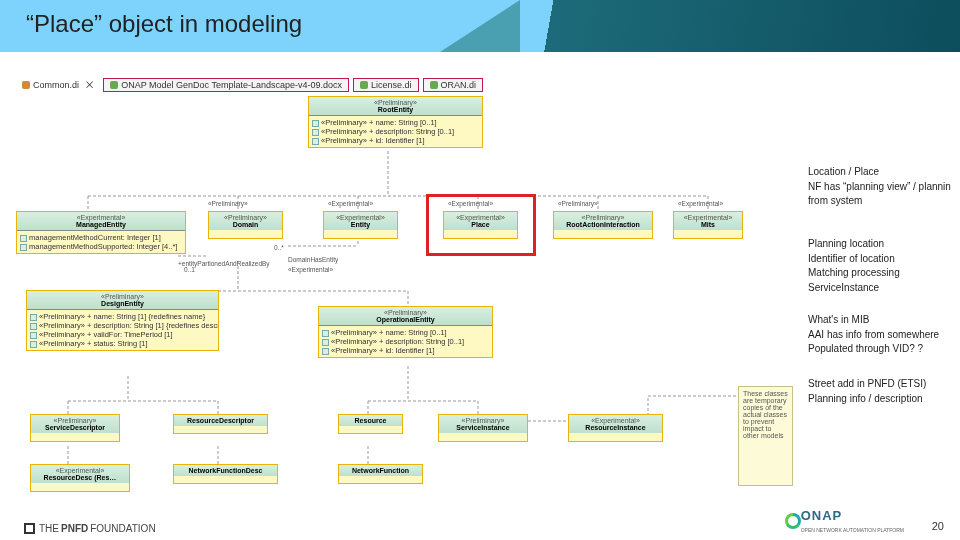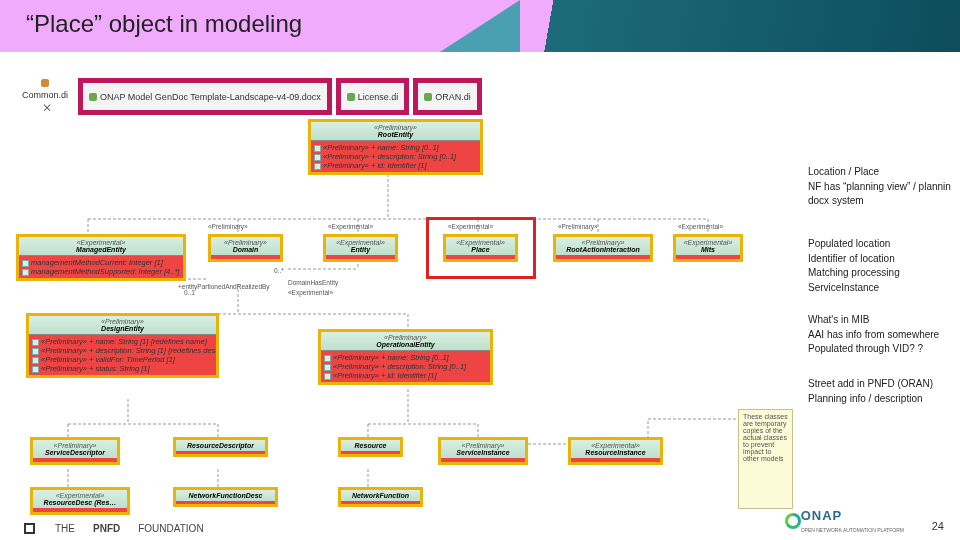--- a/index.html
+++ b/index.html
@@ -1,49 +1,49 @@
 <!DOCTYPE html>
 <html><head>
 <meta charset="utf-8">
 <style>
   * { box-sizing: border-box; margin: 0; padding: 0; }
   body { font-family: Arial, sans-serif; background: #fff; width: 960px; height: 540px; overflow: hidden; position: relative; }
 
-  .header { position: relative; height: 52px; background: #f0abfc; }
+  .header { position: relative; height: 52px; background: #7dd3fc; }
   .header-bg { position: absolute; right: 0; top: 0; width: 480px; height: 52px; background: linear-gradient(100deg, transparent 0%, transparent 15%, #1d6b7a 15%, #0d4d5c 100%); }
   .header-bg::before { content: ""; position: absolute; left: -40px; top: 0; width: 0; height: 0; border-bottom: 52px solid #4aa0b0; border-left: 80px solid transparent; }
   .title { position: absolute; left: 26px; top: 10px; font-size: 24px; color: #222; font-weight: 400; }
 
   .diagram { position: absolute; top: 78px; left: 8px; width: 790px; height: 430px; }
   .tabs { display: flex; gap: 4px; font-size: 9px; color: #333; margin-bottom: 4px; padding-left: 8px; }
-  .tab { display: flex; align-items: center; gap: 3px; padding: 1px 6px; border: 5px solid #be185d; background: #f4f4f4; }
+  .tab { display: flex; align-items: center; gap: 3px; padding: 1px 6px; border: 1px solid #be185d; background: #f4f4f4; }
   .tab .dot { width: 8px; height: 8px; background: #6aa84f; border-radius: 2px; }
   .tab.first .dot { background: #d08a3a; }
-  .tab.first { border: none; background: none; flex-direction: column; }
+  .tab.first { border: none; background: none; }
 
   .canvas { position: relative; width: 100%; height: 400px; }
   .canvas svg.conn { position: absolute; top: 0; left: 0; width: 100%; height: 100%; pointer-events: none; }
 
-  .cls { position: absolute; border: 3px solid #eab308; background: #ef4444; font-size: 7.5px; overflow: hidden; font-style: italic; }
+  .cls { position: absolute; border: 1px solid #eab308; background: #fef9c3; font-size: 7.5px; overflow: hidden; }
   .cls-head { background: linear-gradient(#d8efe2, #bfe0cc); text-align: center; padding: 2px 3px; border-bottom: 1px solid #888; font-size: 7px; }
   .cls-head .stereo { color: #555; }
   .cls-head .name { font-weight: bold; }
   .cls-body { padding: 2px 3px; }
   .cls-body .row { white-space: nowrap; color: #333; }
   .cls-body .row .sq { display: inline-block; width: 7px; height: 7px; background: #d8efe2; border: 1px solid #7aa; margin-right: 2px; vertical-align: middle; }
 
   .note { position: absolute; background: #fdfbd7; border: 1px solid #c7c08a; font-size: 7px; padding: 3px 4px; color: #555; }
 
   .red-box { position: absolute; border: 3px solid #d22; }
 
   .rtext { position: absolute; left: 808px; width: 150px; font-size: 10px; color: #222; line-height: 1.25; }
   .rtext p { margin-bottom: 2px; white-space: nowrap; }
 
   .footer { position: absolute; bottom: 6px; left: 0; width: 100%; height: 22px; }
-  .lf { position: absolute; left: 24px; bottom: 0; font-size: 10px; color: #444; display: flex; align-items: center; gap: 18px; }
+  .lf { position: absolute; left: 24px; bottom: 0; font-size: 10px; color: #444; display: flex; align-items: center; gap: 2px; }
   .lf .sq { display: inline-block; width: 11px; height: 11px; border: 2px solid #333; margin-right: 2px; }
   .onap { position: absolute; right: 56px; bottom: 0; font-size: 10px; color: #2a6a8a; display: flex; align-items: center; gap: 0; }
   .onap .ring { width: 16px; height: 16px; border-radius: 50%; background: conic-gradient(#2aa 0 120deg,#3b7 120deg 240deg,#6c4 240deg 360deg); position: relative; }
   .onap .ring::after { content: ""; position: absolute; inset: 3px; background: #fff; border-radius: 50%; }
   .pnum { position: absolute; right: 16px; bottom: 2px; font-size: 11px; color: #333; }
 
   .label { position: absolute; font-size: 6.5px; color: #555; }
 </style>
 </head>
 <body>
@@ -248,47 +248,47 @@
     <div class="label" style="left:280px;top:160px">DomainHasEntity</div>
     <div class="label" style="left:280px;top:170px">«Experimental»</div>
     <div class="label" style="left:176px;top:170px">0..1</div>
     <div class="label" style="left:266px;top:148px">0..*</div>
   </div>
 </div>
 
 <div class="rtext" style="top:166px">
   <p>Location / Place</p>
   <p>NF has “planning view” / plannin</p>
-  <p>docx system</p>
+  <p>from system</p>
 </div>
 <div class="rtext" style="top:238px">
-  <p>Populated location</p>
+  <p>Planning location</p>
   <p>Identifier of location</p>
   <p>Matching processing</p>
   <p>ServiceInstance</p>
 </div>
 <div class="rtext" style="top:314px">
   <p>What's in MIB</p>
   <p>AAI has info from somewhere</p>
   <p>Populated through VID? ?</p>
 </div>
 <div class="rtext" style="top:378px">
-  <p>Street add in PNFD (ORAN)</p>
+  <p>Street add in PNFD (ETSI)</p>
   <p>Planning info / description</p>
 </div>
 
 <div class="footer">
   <div class="lf">
     <span class="sq"></span>
     <span style="font-weight:300">THE</span>
 
     <b>PNFD</b>
       <span>FOUNDATION</span>
   </div>
   <div class="onap">
     <span class="ring"></span>
     <span>
       <b style="font-size:13px;letter-spacing:1px">ONAP</b><br>
       <span style="font-size:5px;color:#666">OPEN NETWORK AUTOMATION PLATFORM</span>
     </span>
   </div>
-  <div class="pnum">24</div>
+  <div class="pnum">20</div>
 </div>
 
 </body></html>

